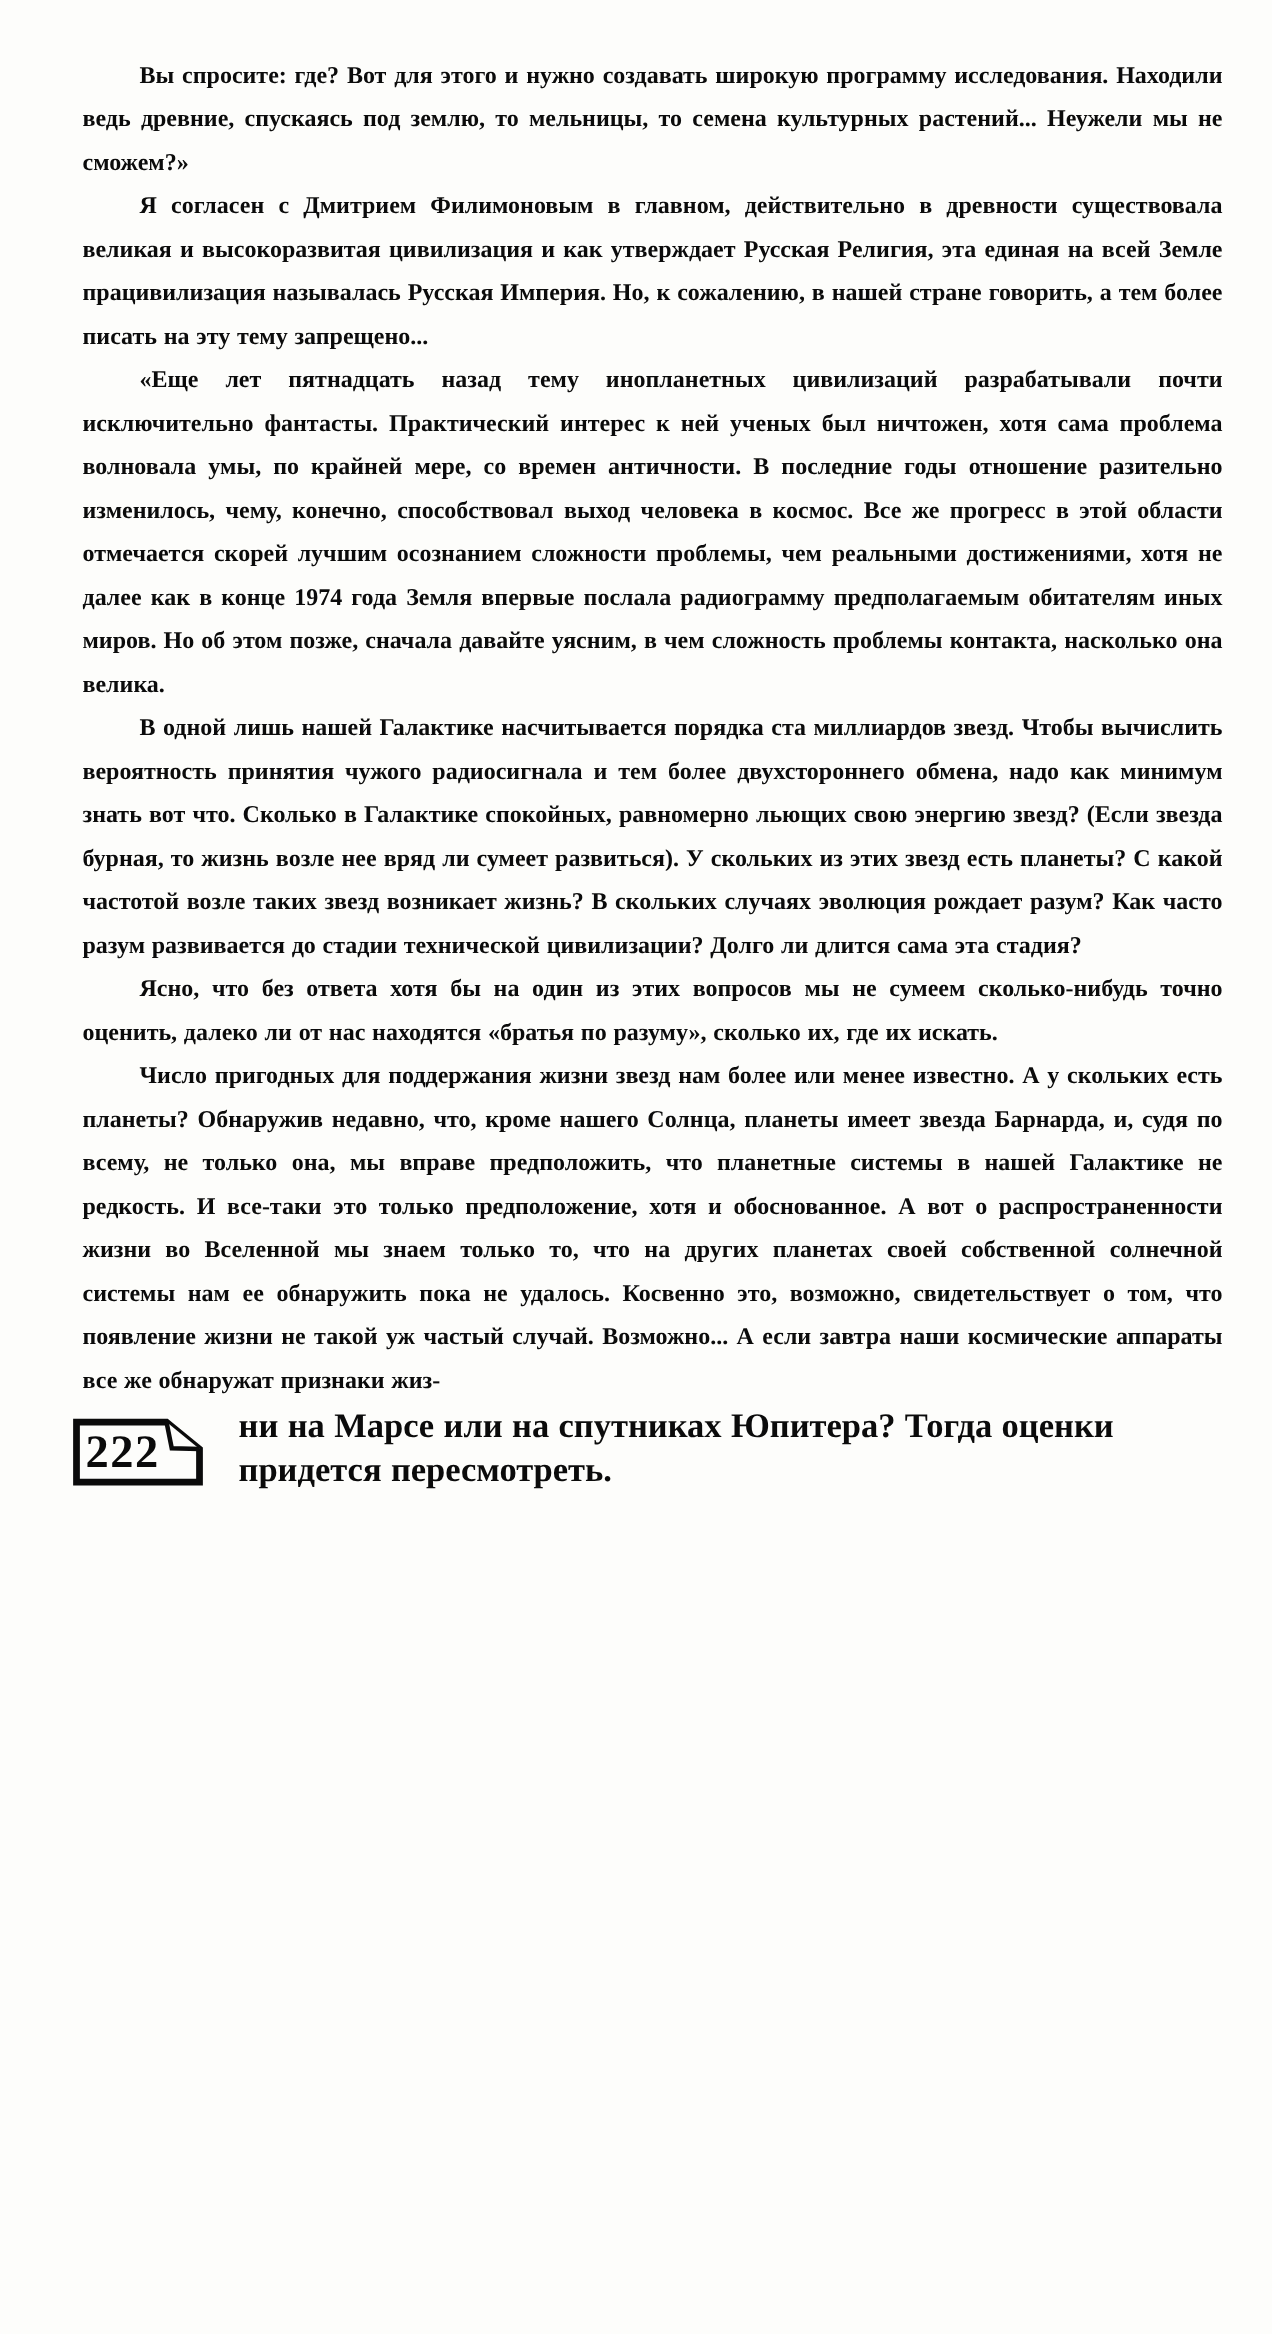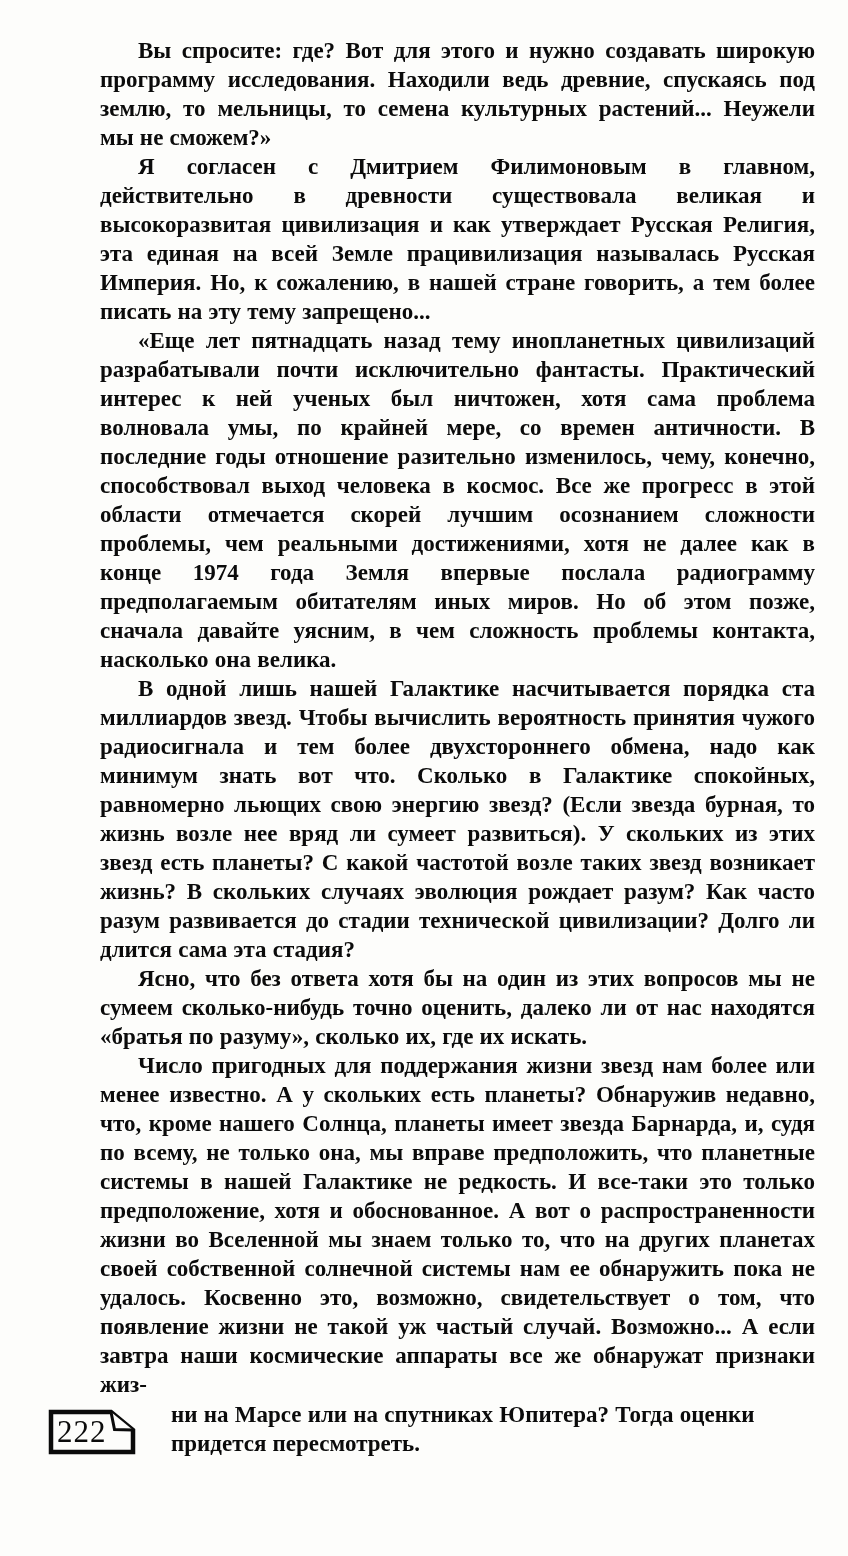--- a/index.html
+++ b/index.html
@@ -17,27 +17,26 @@
     height: 1556px;
     background: #fdfdfb;
     color: #0b0b0b;
     font-family: "Liberation Serif", "DejaVu Serif", serif;
     padding: 36px 33px 0 55px;
   }
 
   .text-block { width: 760px; }
 
   .para {
-    font-size: 23px;
+    font-size: 16px;
     line-height: 29px;
     font-weight: bold;
     text-align: justify;
     text-indent: 38px;
     word-spacing: 0.5px;
-    margin-left: 45px;
   }
 
   .footer {
     display: flex;
     align-items: flex-start;
     margin-top: 1px;
     width: 760px;
   }
 
   .badge {
@@ -55,29 +54,29 @@
     width: 88px;
     height: 46px;
   }
 
   .badge-num {
     position: absolute;
     left: 9px;
     top: 4px;
     font-size: 31px;
     line-height: 38px;
-    font-weight: normal;
+    font-weight: bold;
     letter-spacing: 1px;
     color: #0b0b0b;
   }
 
   .continuation {
     flex: 0 0 auto;
     width: 652px;
-    margin-left: 35px;
+    margin-left: 23px;
     font-size: 23px;
     line-height: 29px;
     font-weight: bold;
     text-align: left;
     word-spacing: 0.5px;
   }
 </style>
 </head>
 <body>
 

